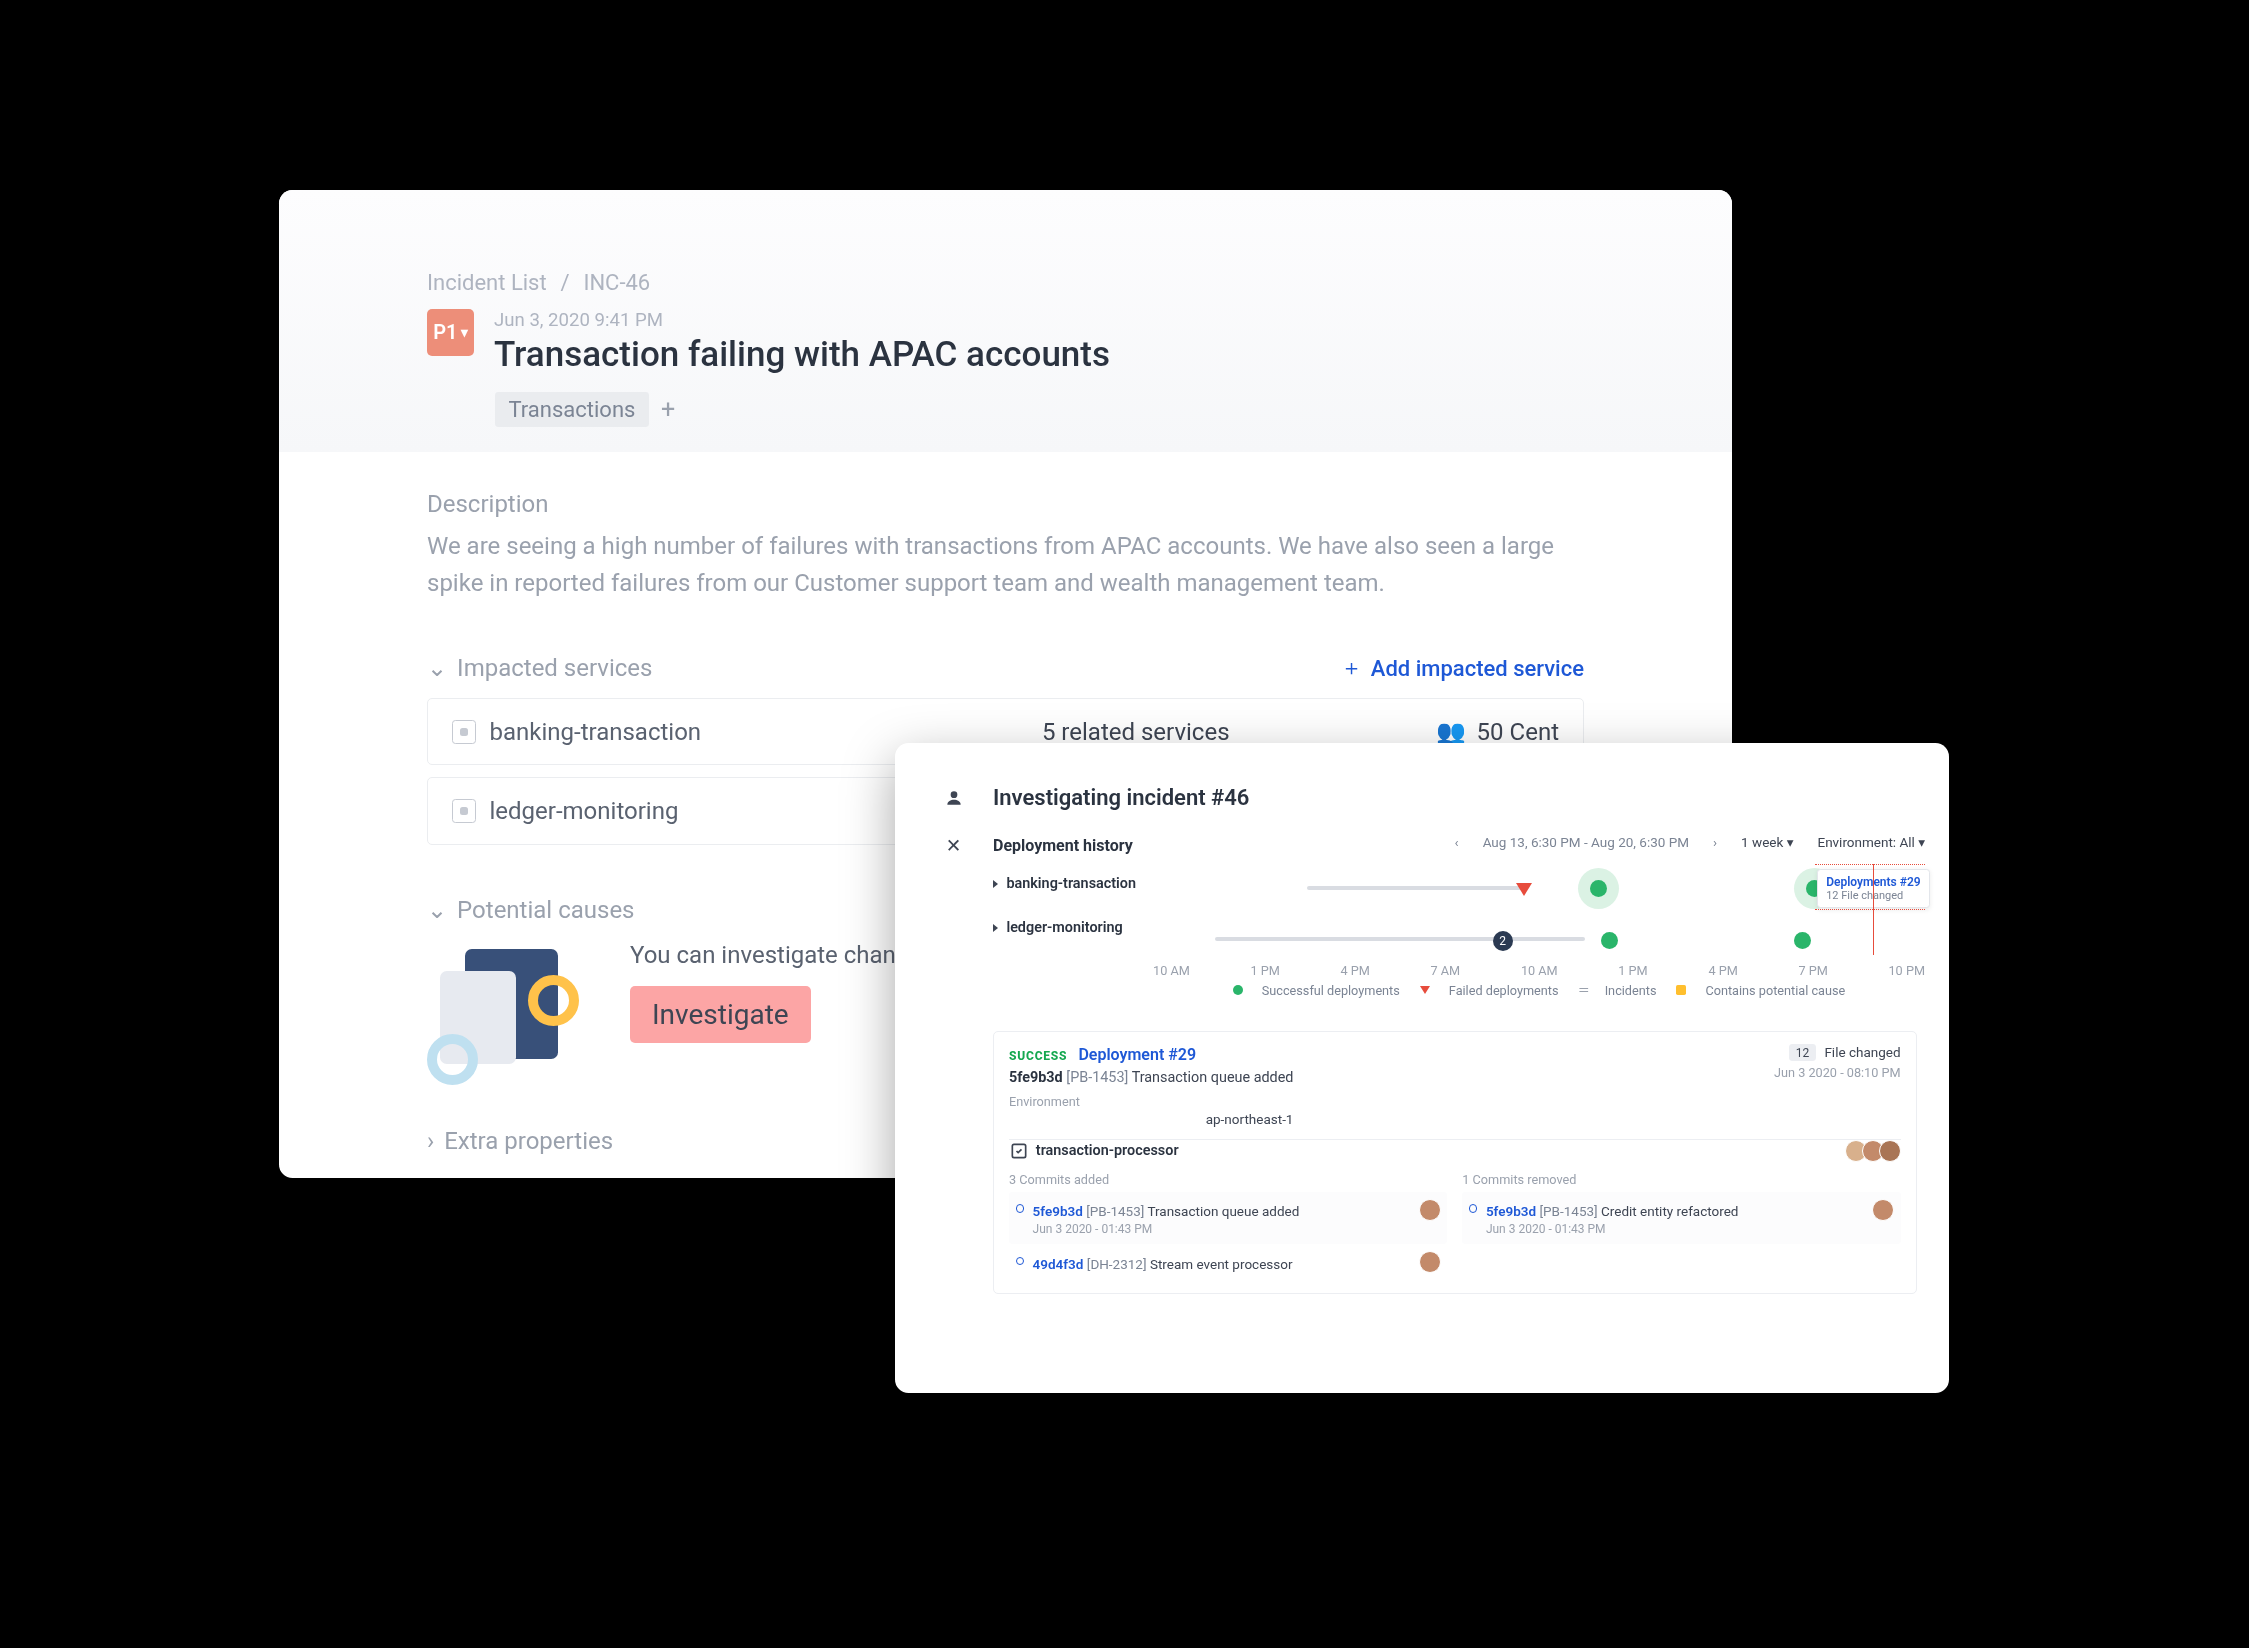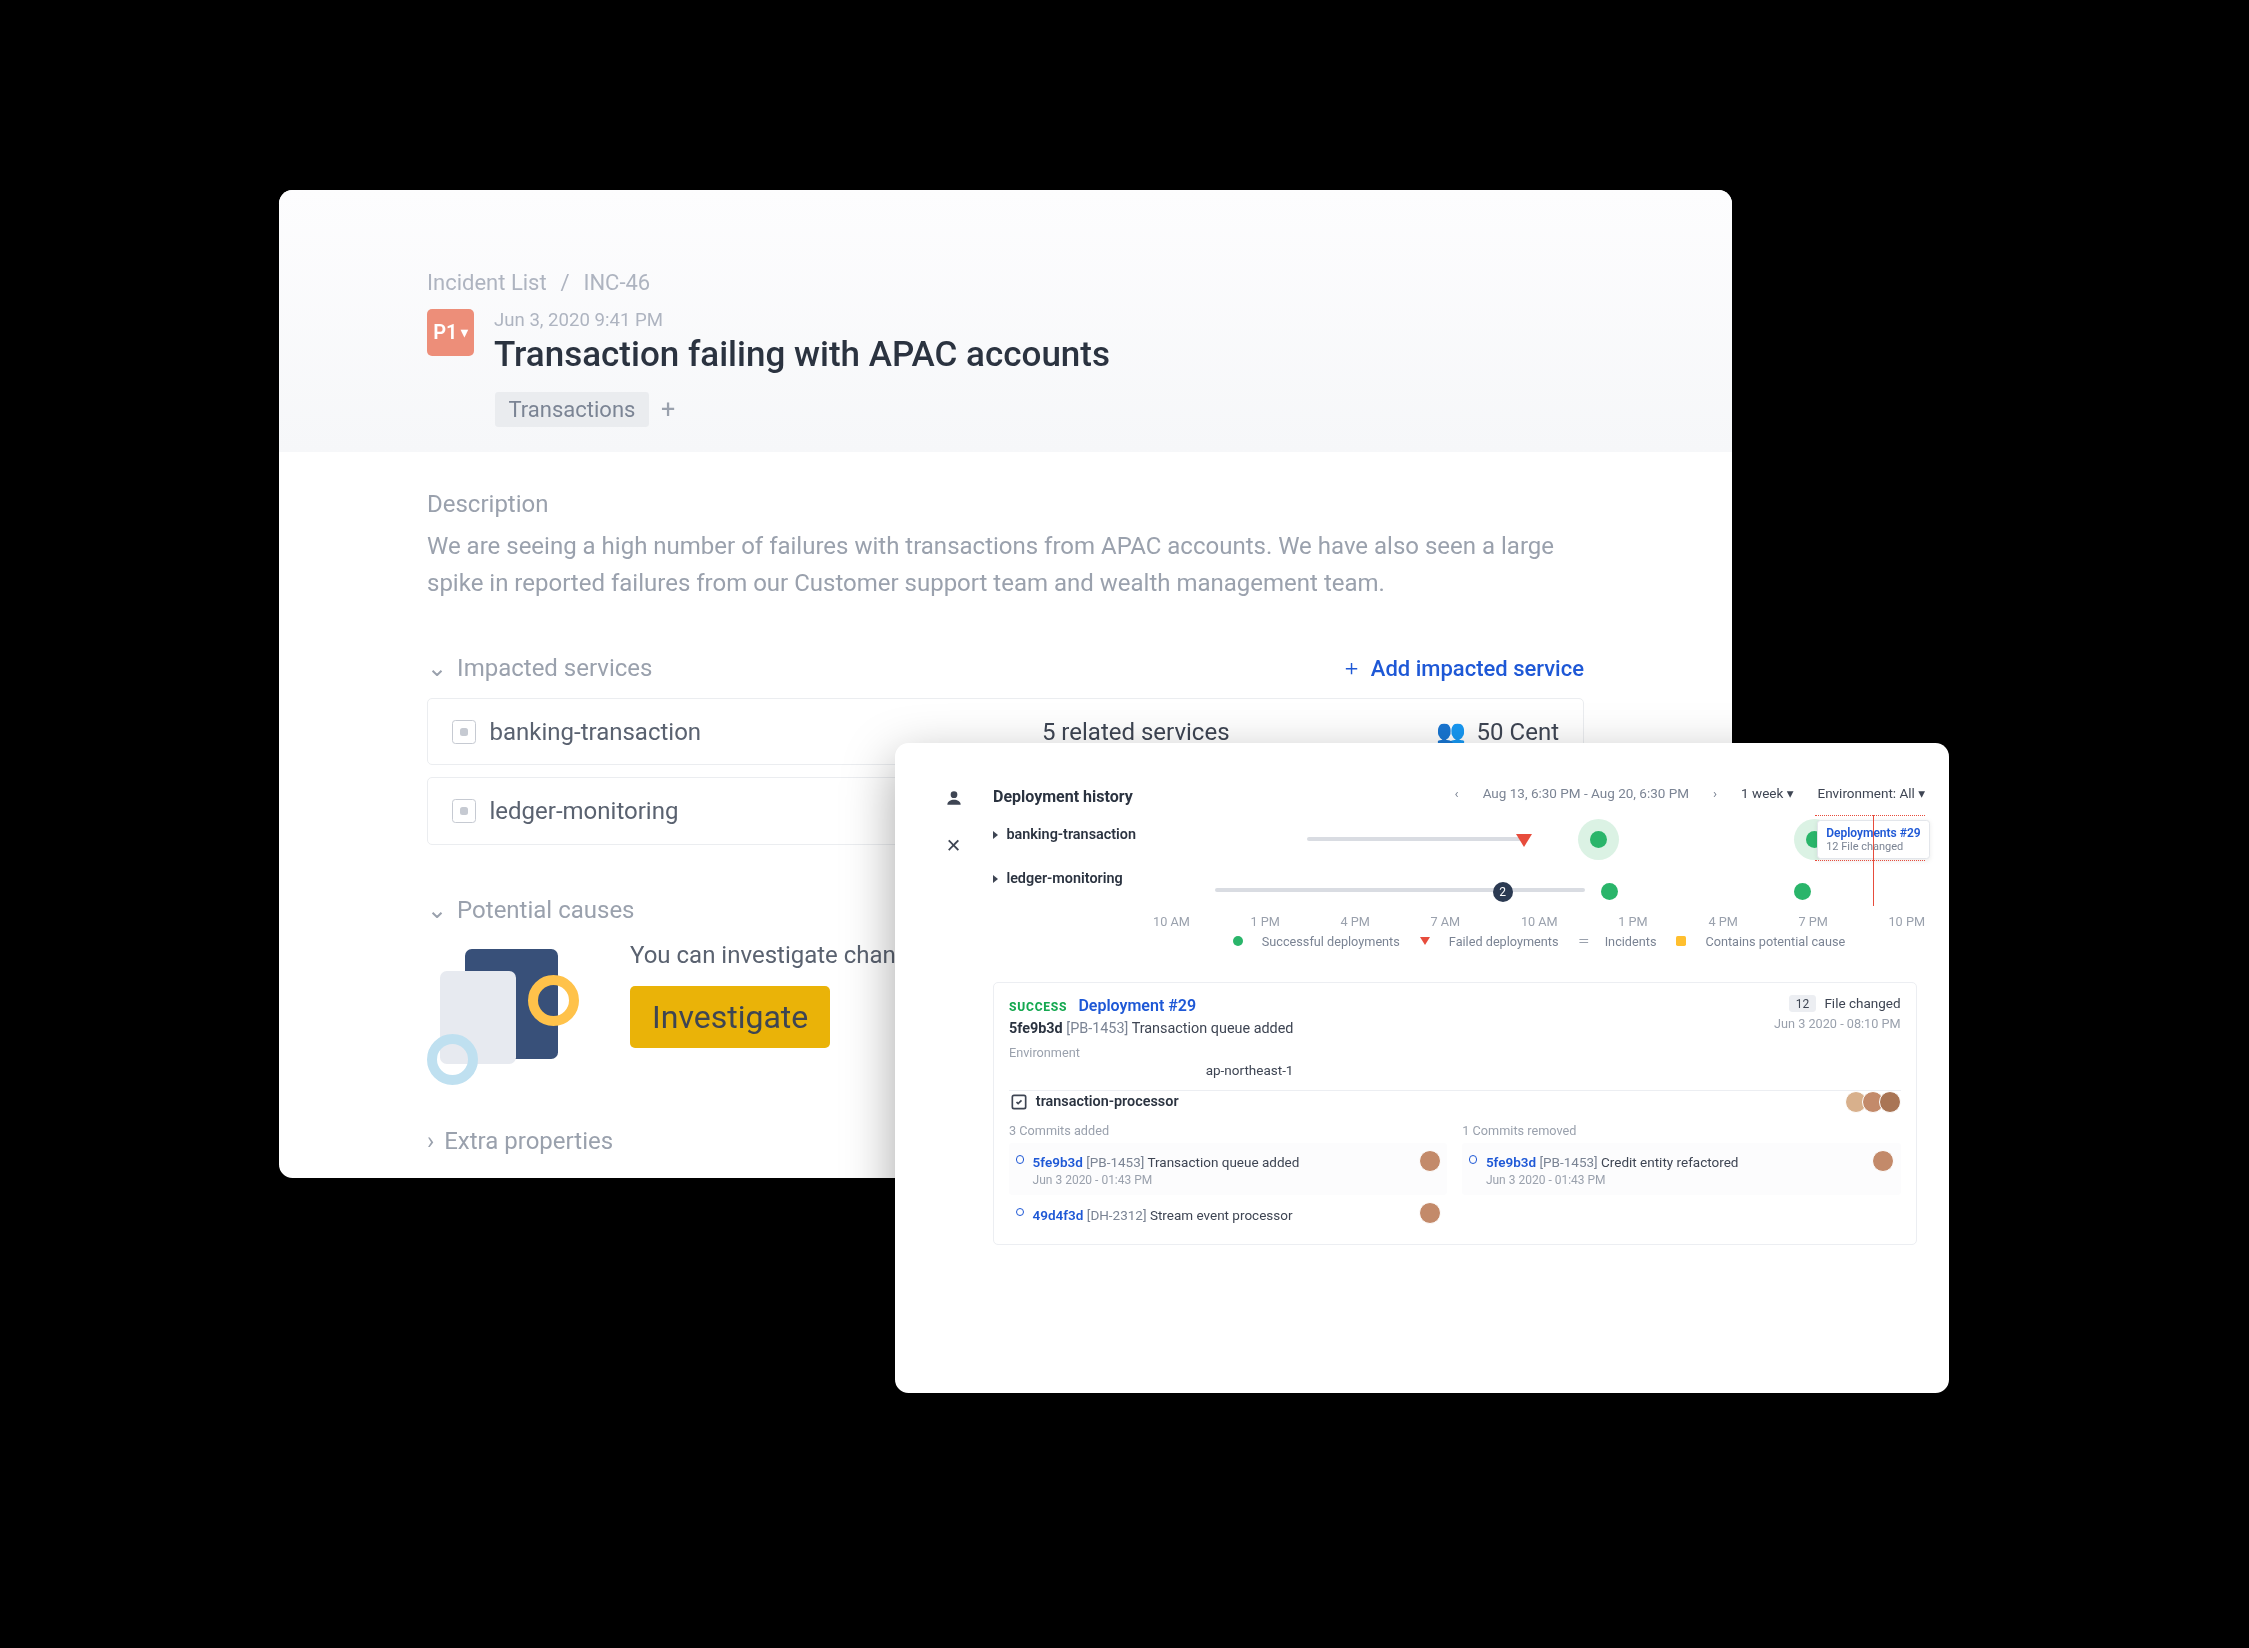--- a/index.html
+++ b/index.html
@@ -62,22 +62,22 @@
     .svc-center { text-align:center; color:#3e4553; }
     .svc-right { text-align:right; color:#3e4553; display:flex; align-items:center; gap:10px; justify-content:flex-end;}
     .pot-row { display:flex; gap:34px; margin-top:17px; align-items:flex-start; }
     .illus { width:169px; height:144px; position:relative; }
     .illus .doc1 { position:absolute; left:38px; top:8.4px; width:93px; height:110px; background:#385079; border-radius:6.8px; }
     .illus .doc2 { position:absolute; left:12.7px; top:30px; width:76px; height:93px; background:#e7eaf0; border-radius:6.8px; }
     .illus .mag1 { position:absolute; left:101px; top:34px; width:51px; height:51px; border:10px solid #ffc24a; border-radius:50%; }
     .illus .mag2 { position:absolute; left:0px; top:93px; width:51px; height:51px; border:10px solid #bfe0f0; border-radius:50%; }
     .pot-text { color:#5a6270; font-size:24px; }
     .btn {
-      display:inline-block; background:#eab308; color:#3e4553;
-      padding:12px 22px; border-radius:5px; margin-top:17px; font-size:32px;
+      display:inline-block; background:#fca5a5; color:#3e4553;
+      padding:12px 22px; border-radius:5px; margin-top:17px; font-size:28px;
     }
 
     
     .front-card {
       left: 895px;
       top: 743px;
       width: 1054px;
       height: 650px;
       font-size: 17px;
       color:#3e4553;
@@ -237,20 +237,21 @@
   <div class="fc-pad">
     <div class="fc-top">
       <div class="fc-side">
         <svg class="ico" viewBox="0 0 24 24" fill="#3e4553">
             <circle cx="12" cy="8" r="4"></circle>
             <path d="M4 20c0-4 4-6 8-6s8 2 8 6z"></path>
           </svg>
         <span style="font-size:18.6px;color:#3e4553;">✕</span>
       </div>
       <div style="flex:1;">
+        <div class="fc-head">Investigating incident #46</div>
 
         <div style="display:flex; justify-content:space-between; align-items:flex-end;">
           <div class="fc-sub">Deployment history</div>
           <div class="range-row">
             <span>‹</span>
             <span>Aug 13, 6:30 PM - Aug 20, 6:30 PM</span>
             <span>›</span>
             <span class="sel"><span>1 week</span> ▾</span>
             <span class="sel"><span>Environment: All</span> ▾</span>
           </div>

